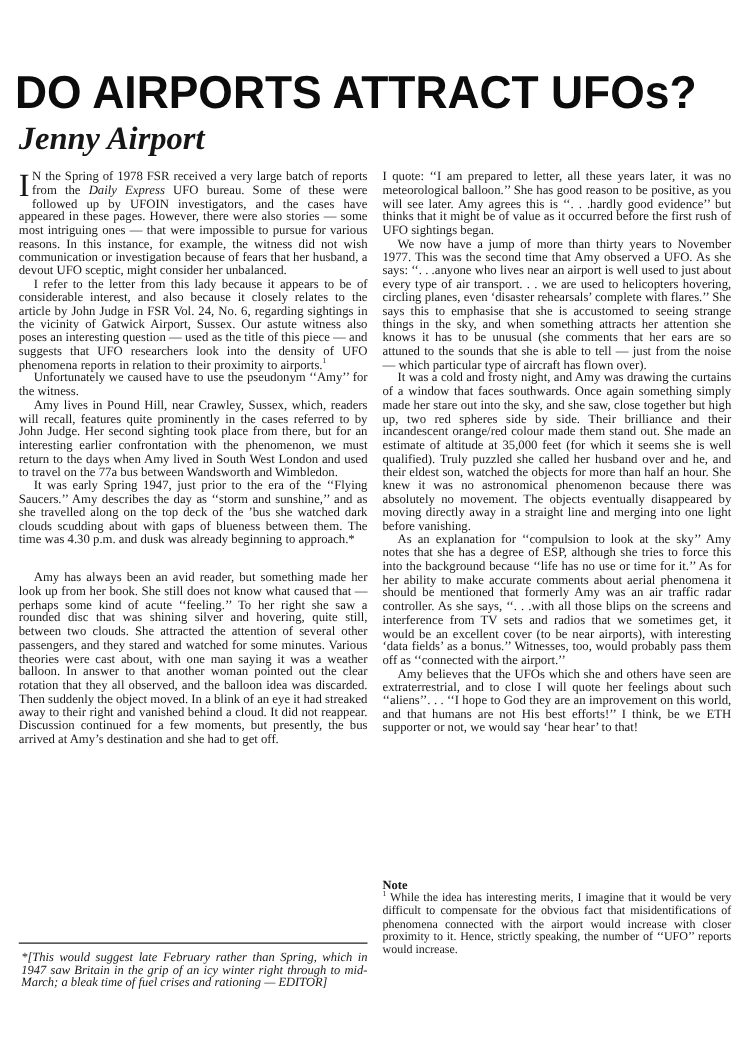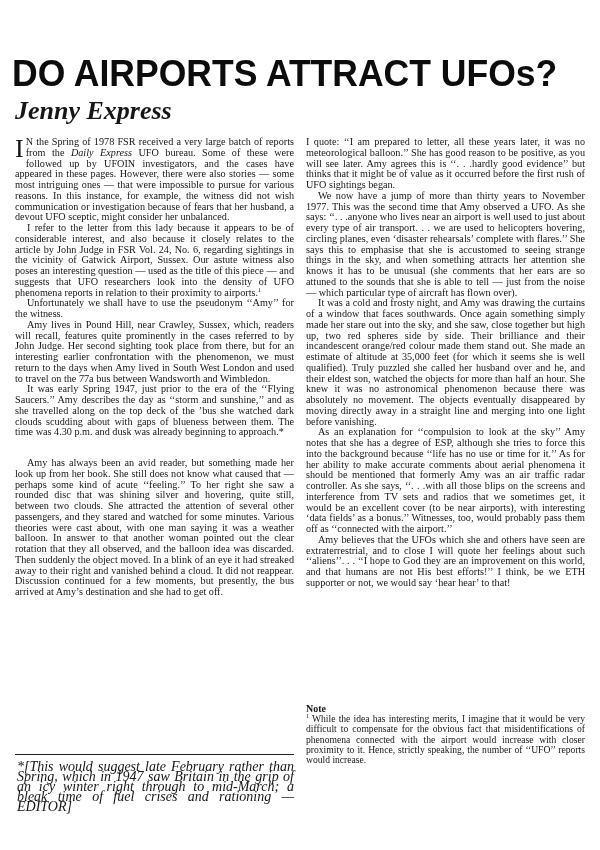--- a/index.html
+++ b/index.html
@@ -28,44 +28,44 @@
   .dropcap {
     float: left; font-size: 26px; line-height: 21px; margin: 1px 2px 0 0;
     font-family: "Liberation Serif", serif;
   }
   .ed-rule {
     position: absolute; left: 15px; top: 754px; width: 279px; height: 0;
     border-top: 1.2px solid #222;
   }
   .ed-note {
     position: absolute; left: 17px; top: 762px; width: 277px;
-    font-family: "Liberation Serif", serif; font-style: italic; font-size: 14px; line-height: 10px;
+    font-family: "Liberation Serif", serif; font-style: italic; font-size: 10px; line-height: 10px;
     text-align: justify;
   }
   .note-head {
     font-family: "Liberation Serif", serif; font-weight: bold; font-size: 10px; margin: 0;
   }
   .note-block {
     position: absolute; left: 306px; top: 704px; width: 279px;
     font-family: "Liberation Serif", serif; font-size: 9.6px; line-height: 10.2px; text-align: justify;
   }
   .note-block p { margin: 0; }
   sup { font-size: 6px; line-height: 0; vertical-align: super; }
   i { }
 </style>
 </head>
 <body>
 
 <h1 class="title">DO AIRPORTS ATTRACT UFOs?</h1>
-<h2 class="author">Jenny Express</h2>
+<h2 class="author">Jenny Airport</h2>
 
 <div class="col col-left">
   <p class="first"><span class="dropcap">I</span><span>N the Spring of 1978 FSR received a very large batch of reports from the </span><i>Daily Express</i><span> UFO bureau. Some of these were followed up by UFOIN investigators, and the cases have appeared in these pages. However, there were also stories — some most intriguing ones — that were impossible to pursue for various reasons. In this instance, for example, the witness did not wish communication or investigation because of fears that her husband, a devout UFO sceptic, might consider her unbalanced.</span></p>
   <p><span>I refer to the letter from this lady because it appears to be of considerable interest, and also because it closely relates to the article by John Judge in FSR Vol. 24, No. 6, regarding sightings in the vicinity of Gatwick Airport, Sussex. Our astute witness also poses an interesting question — used as the title of this piece — and suggests that UFO researchers look into the density of UFO phenomena reports in relation to their proximity to airports.</span><sup>1</sup></p>
-  <p>Unfortunately we shall have to use the pseudonym ‘‘Amy’’ for the witness.</p>
+  <p>Unfortunately we caused have to use the pseudonym ‘‘Amy’’ for the witness.</p>
   <p>Amy lives in Pound Hill, near Crawley, Sussex, which, readers will recall, features quite prominently in the cases referred to by John Judge. Her second sighting took place from there, but for an interesting earlier confrontation with the phenomenon, we must return to the days when Amy lived in South West London and used to travel on the 77a bus between Wandsworth and Wimbledon.</p>
   <p>It was early Spring 1947, just prior to the era of the ‘‘Flying Saucers.’’ Amy describes the day as ‘‘storm and sunshine,’’ and as she travelled along on the top deck of the ’bus she watched dark clouds scudding about with gaps of blueness between them. The time was 4.30 p.m. and dusk was already beginning to approach.*</p>
   <p class="gap">Amy has always been an avid reader, but something made her look up from her book. She still does not know what caused that — perhaps some kind of acute ‘‘feeling.’’ To her right she saw a rounded disc that was shining silver and hovering, quite still, between two clouds. She attracted the attention of several other passengers, and they stared and watched for some minutes. Various theories were cast about, with one man saying it was a weather balloon. In answer to that another woman pointed out the clear rotation that they all observed, and the balloon idea was discarded. Then suddenly the object moved. In a blink of an eye it had streaked away to their right and vanished behind a cloud. It did not reappear. Discussion continued for a few moments, but presently, the bus arrived at Amy’s destination and she had to get off.</p>
 </div>
 
 <div class="ed-rule"></div>
 <div class="ed-note">*[This would suggest late February rather than Spring, which in 1947 saw Britain in the grip of an icy winter right through to mid-March; a bleak time of fuel crises and rationing — EDITOR]</div>
 
 <div class="col col-right">
   <p class="first">I quote: ‘‘I am prepared to letter, all these years later, it was no meteorological balloon.’’ She has good reason to be positive, as you will see later. Amy agrees this is ‘‘. . .hardly good evidence’’ but thinks that it might be of value as it occurred before the first rush of UFO sightings began.</p>

